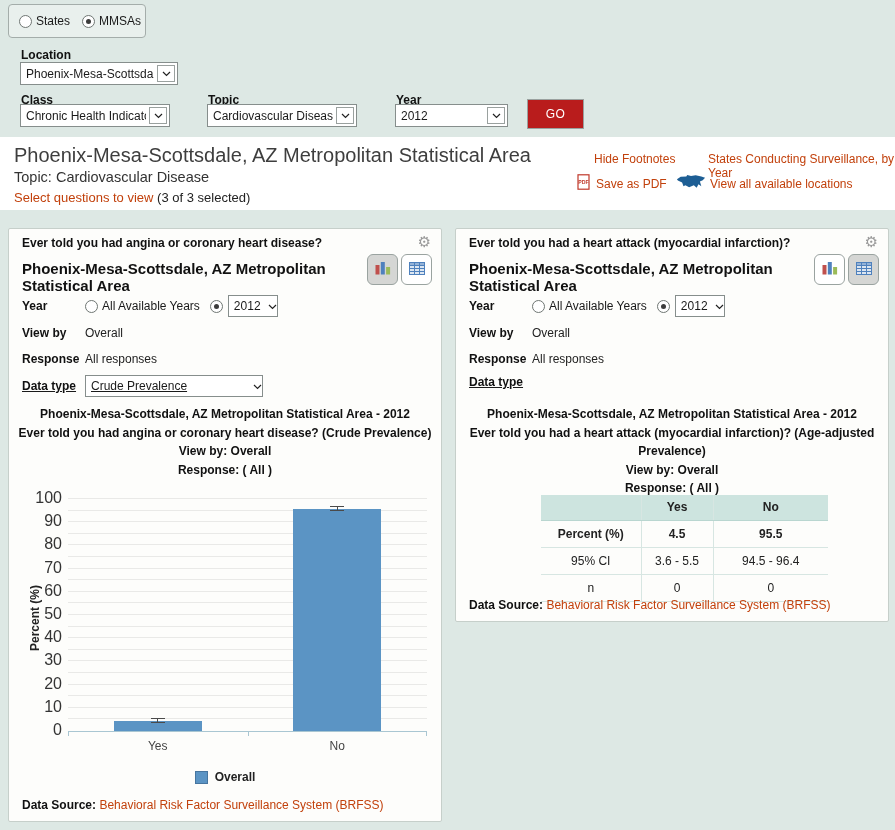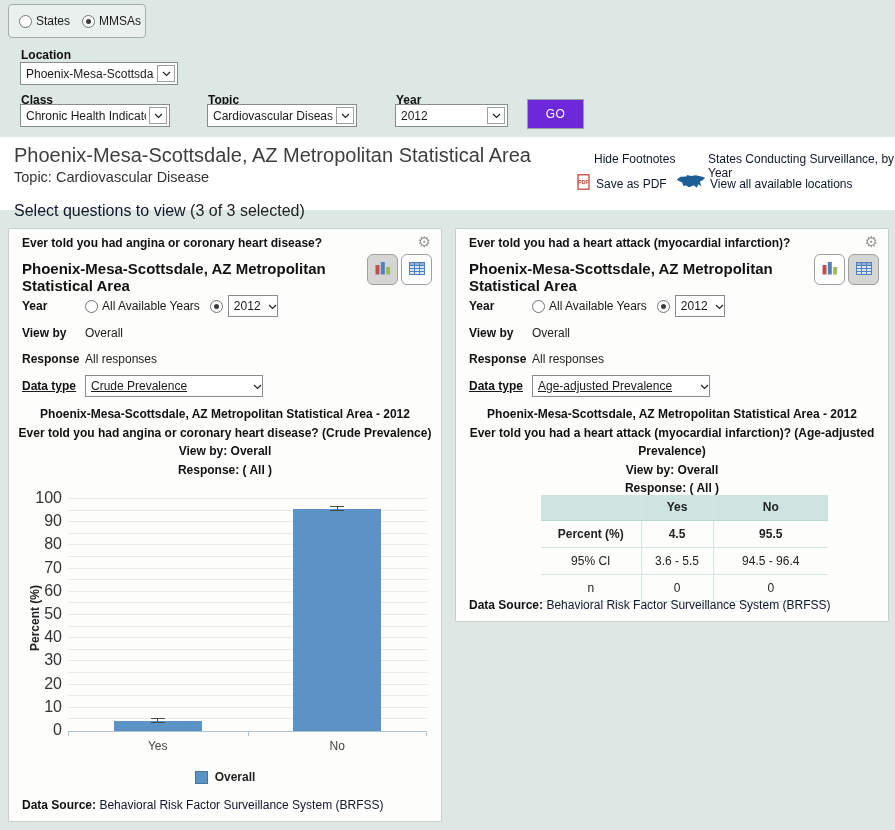--- a/index.html
+++ b/index.html
@@ -10,28 +10,28 @@
   
   #filter-bar { position:absolute; top:0; left:0; width:762px; height:137px; }
   #mode-box { position:absolute; left:8px; top:4px; width:138px; height:34px; border:1px solid #a4adaa; border-radius:4px; background:rgba(255,255,255,0.35); display:flex; align-items:center; gap:12px; padding:0 10px; }
   .radio { width:13px; height:13px; border:1px solid #6f7673; border-radius:50%; background:#fff; display:inline-block; position:relative; flex:none; }
   .radio.checked::after { content:""; position:absolute; left:3px; top:3px; right:3px; bottom:3px; background:#3c3c3c; border-radius:50%; }
   .rlab { font-size:12px; margin-left:4px; }
   .flt-label { position:absolute; font-size:12px; font-weight:bold; color:#111; }
   .sel { position:absolute; display:flex; align-items:center; justify-content:space-between; background:#fff; border:1px solid #868e8c; height:23px; font-size:12px; color:#1a1a1a; padding-left:5px; cursor:default; }
   .sel .txt { white-space:nowrap; overflow:hidden; flex:1; }
   .sel .arr { flex:none; width:18px; height:17px; border:1px solid #9aa19f; display:flex; align-items:center; justify-content:center; margin:0 2px 0 3px; background:#fff; }
-  #go-btn { position:absolute; left:527px; top:99px; width:57px; height:30px; background:#6d28d9; color:#fff; border:1px solid #9aa19f; font-size:12px; font-family:"Liberation Sans",sans-serif; display:flex; align-items:center; justify-content:center; letter-spacing:.5px; cursor:pointer; }
+  #go-btn { position:absolute; left:527px; top:99px; width:57px; height:30px; background:#b91c1c; color:#fff; border:1px solid #9aa19f; font-size:12px; font-family:"Liberation Sans",sans-serif; display:flex; align-items:center; justify-content:center; letter-spacing:.5px; cursor:pointer; }
 
   
   #header-band { position:absolute; top:137px; left:0; width:895px; height:73px; background:#ffffff; }
   #page-title { position:absolute; left:14px; top:7px; font-size:20px; color:#3e3e3e; }
   #topic-line { position:absolute; left:14px; top:32px; font-size:14.5px; color:#333; }
-  #select-q { position:absolute; left:14px; top:53px; font-size:16px; color:#222;margin-top:12px; }
-  a.lnk { color:#0f172a; text-decoration:none; cursor:pointer; }
+  #select-q { position:absolute; left:14px; top:53px; font-size:13px; color:#222; }
+  a.lnk { color:#c2410c; text-decoration:none; cursor:pointer; }
   .hdr-lnk { position:absolute; font-size:12px; }
 
   
   .panel { position:absolute; background:#fdfdfb; border:1px solid #c6cfca; border-radius:2px; }
   #panel-left  { left:8px;  top:228px; width:434px; height:594px; }
   #panel-right { left:455px; top:228px; width:434px; height:394px; }
   .q-text { position:absolute; left:13px; top:7px; right:48px; font-size:12px; font-weight:bold; color:#111; }
   .gear { position:absolute; right:10px; top:5px; font-size:15px; color:#9a9a9a; line-height:1; cursor:pointer; }
   .area-title { position:absolute; left:13px; top:31px; width:345px; font-size:15px; font-weight:bold; color:#111; }
   .toggles { position:absolute; right:9px; top:25px; display:flex; gap:3px; }
@@ -313,26 +313,20 @@
     <div class="ctl-row row-viewby">
       <span class="lab">View by</span>
       <span class="val">Overall</span>
     </div>
     <div class="ctl-row row-response">
       <span class="lab">Response</span>
       <span class="val">All responses</span>
     </div>
     <div class="ctl-row row-datatype">
       <span class="lab">Data type</span>
-      <span class="dt-sel inline-sel">
-        <span class="txt">Age-adjusted Prevalence</span>
-        <span class="arr"><svg width="9" height="6" viewBox="0 0 9 6">
-              <polyline points="1,1 4.5,4.5 8,1" stroke="#222" stroke-width="1.2" fill="none"></polyline>
-            </svg></span>
-      </span>
     </div>
 
     <div class="chart-titles">
       <div>Phoenix-Mesa-Scottsdale, AZ Metropolitan Statistical Area - 2012</div>
       <div>Ever told you had a heart attack (myocardial infarction)? (Age-adjusted Prevalence)</div>
       <div>View by: Overall</div>
       <div>Response: ( All )</div>
     </div>
 
     <table id="rtable">

